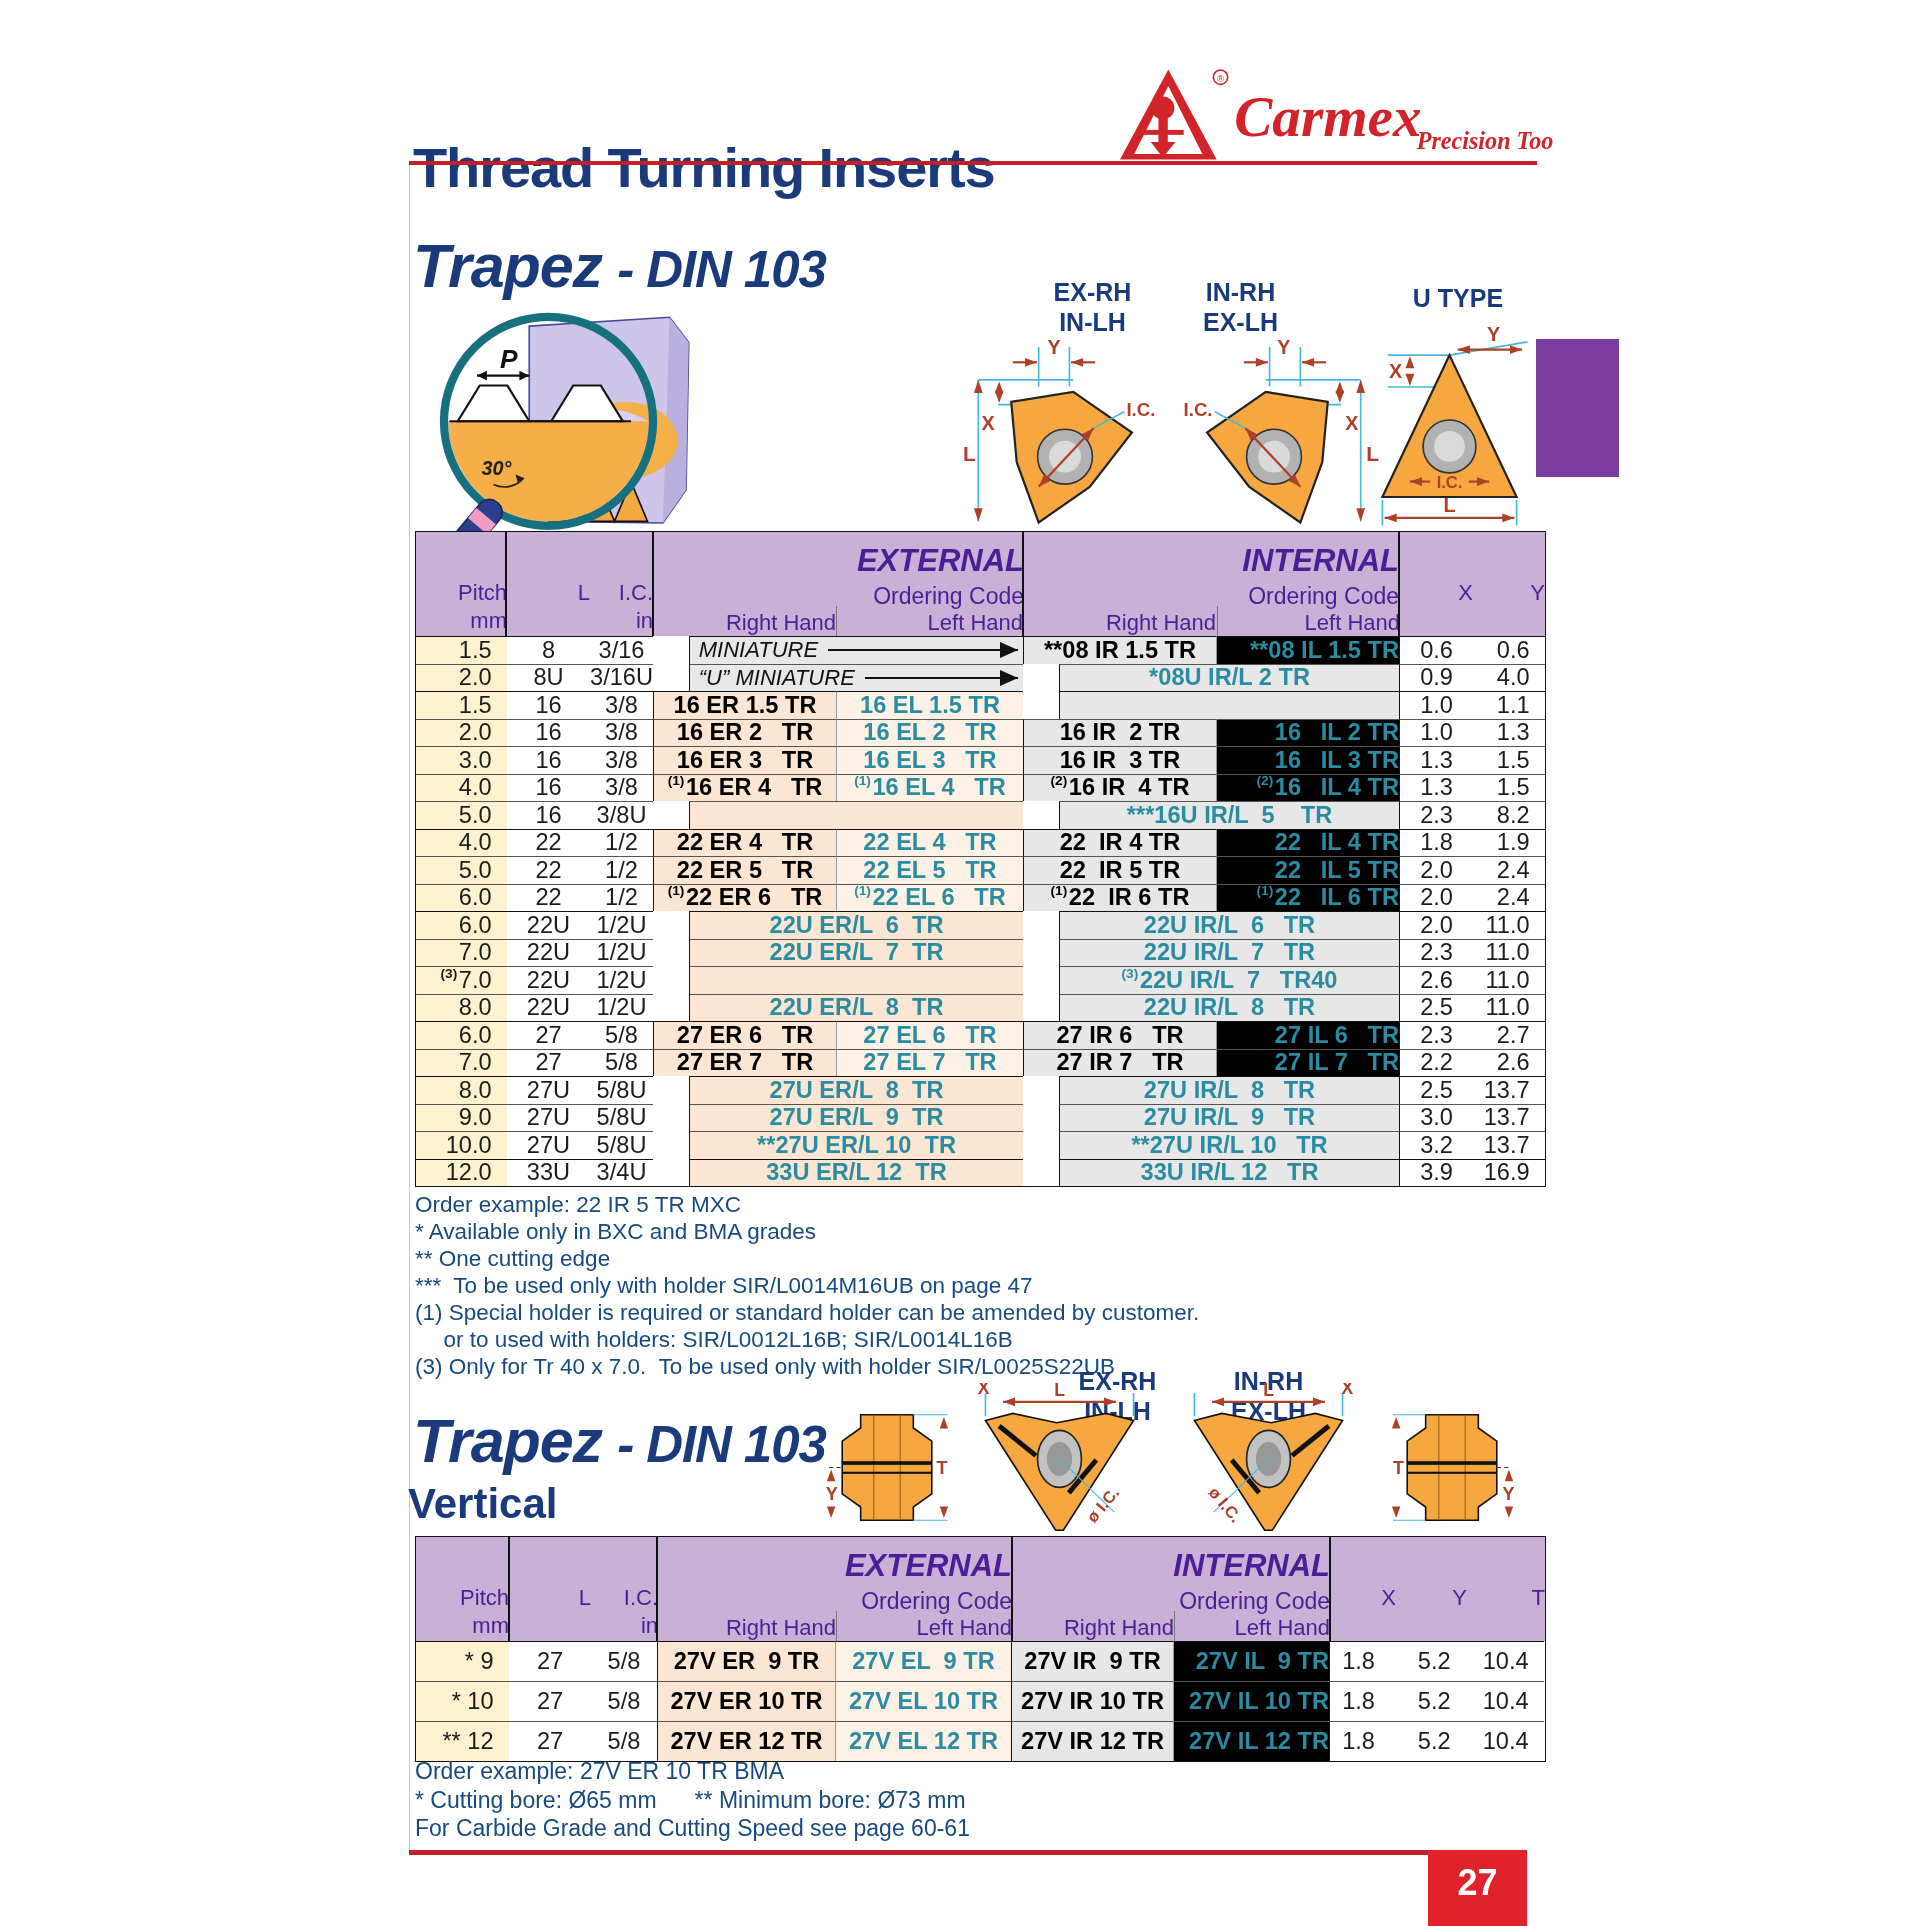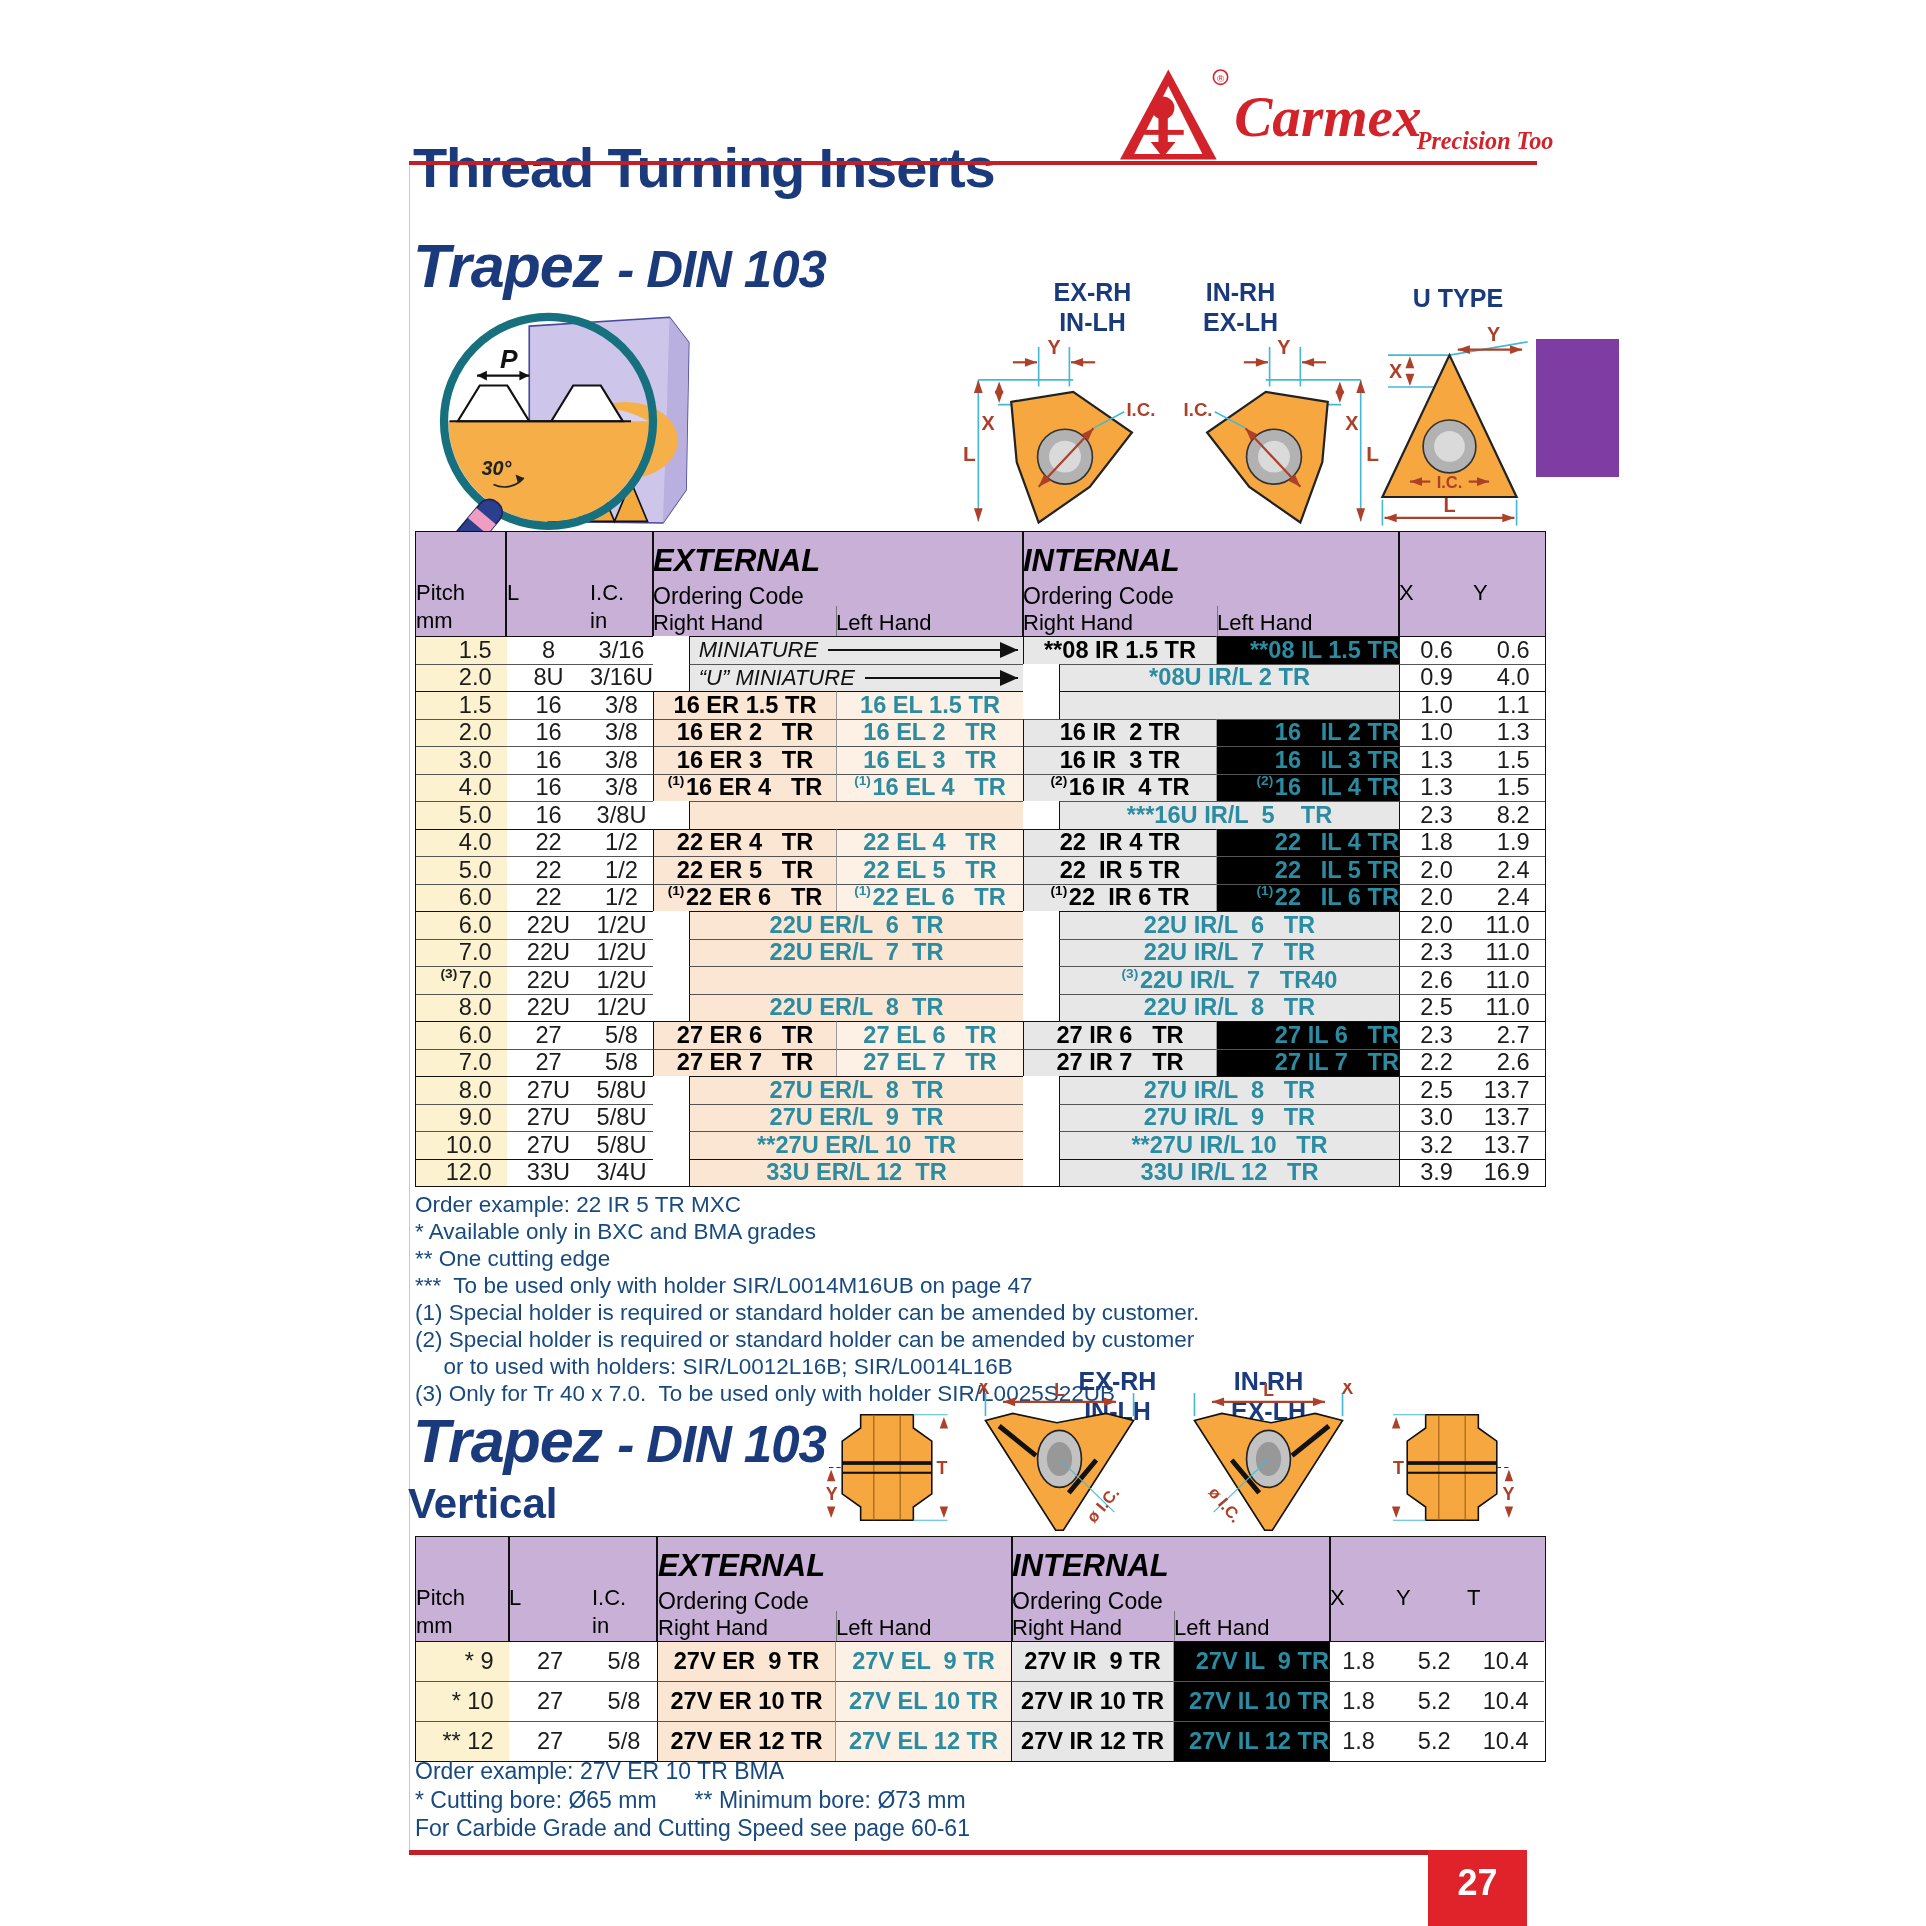--- a/index.html
+++ b/index.html
@@ -13,21 +13,21 @@
   .vline{background:#c9c9c9;width:1.1px;}
   
   .trapez{font-size:61px;font-weight:bold;font-style:italic;color:#1a3a7c;letter-spacing:-1.1px;}
   .din{font-size:51px;font-weight:600;font-style:italic;color:#1a3a7c;margin-left:15.4px;letter-spacing:-1.1px;}
   .vertical{font-size:42px;font-weight:bold;color:#1a3a7c;}
   
   .dlab{font-size:25px;font-weight:bold;color:#1a3a7c;text-align:center;line-height:30px;}
   
   .tablewrap{position:absolute;border:1.6px solid #111;background:#fff;}
   .thead{position:relative;background:#c8b0d6;width:100%;}
-  .hl{position:absolute;text-align:left;color:#000000;font-size:22px;}
+  .hl{position:absolute;text-align:right;color:#4c1d95;font-size:22px;}
   .hbig{font-size:31px;font-style:italic;font-weight:bold;}
   .hmid{font-size:23px;}
   .hv{position:absolute;top:0;bottom:0;width:1.6px;background:#111;}
   .hv2{position:absolute;top:74px;bottom:0;width:0.5px;background:#777;}
   .tbody{display:grid;}
   #t1-body{grid-template-columns:91px 83px 63px 183px 187px 193px 183px 74px 72px;grid-auto-rows:27.5px;}
   #t2-body{grid-template-columns:93px 82px 66px 178px 176px 162px 156px 66px 71px 78px;grid-auto-rows:40px;}
   .cell{box-sizing:border-box;display:flex;align-items:center;justify-content:center;
         font-size:23.6px;color:#1c1c1c;background:#fff;overflow:hidden;}
   .cell sup{font-size:13.7px;font-weight:bold;transform:translateY(-6.6px);margin-right:1.6px;}
@@ -716,21 +716,20 @@
         </div>
       </div>
   </div>
 
   <div class="abs" style="left:415px;top:1191px;width:1071px;">
     <div class="note">Order example: 22 IR 5 TR MXC</div>
     <div class="note">* Available only in BXC and BMA grades</div>
     <div class="note">** One cutting edge</div>
     <div class="note">***  To be used only with holder SIR/L0014M16UB on page 47</div>
     <div class="note">(1) Special holder is required or standard holder can be amended by customer.</div>
-    <div class="note">(2) Special holder is required or standard holder can be amended by customer</div>
     <div class="note indent">or to used with holders: SIR/L0012L16B; SIR/L0014L16B</div>
     <div class="note">(3) Only for Tr 40 x 7.0.  To be used only with holder SIR/L0025S22UB</div>
   </div>
 
   <div class="abs dlab" style="left:1060px;top:1366px;width:115px;">
     <div>EX-RH</div>
     <div>IN-LH</div>
   </div>
   <div class="abs dlab" style="left:1211px;top:1366px;width:115px;">
     <div>IN-RH</div>

